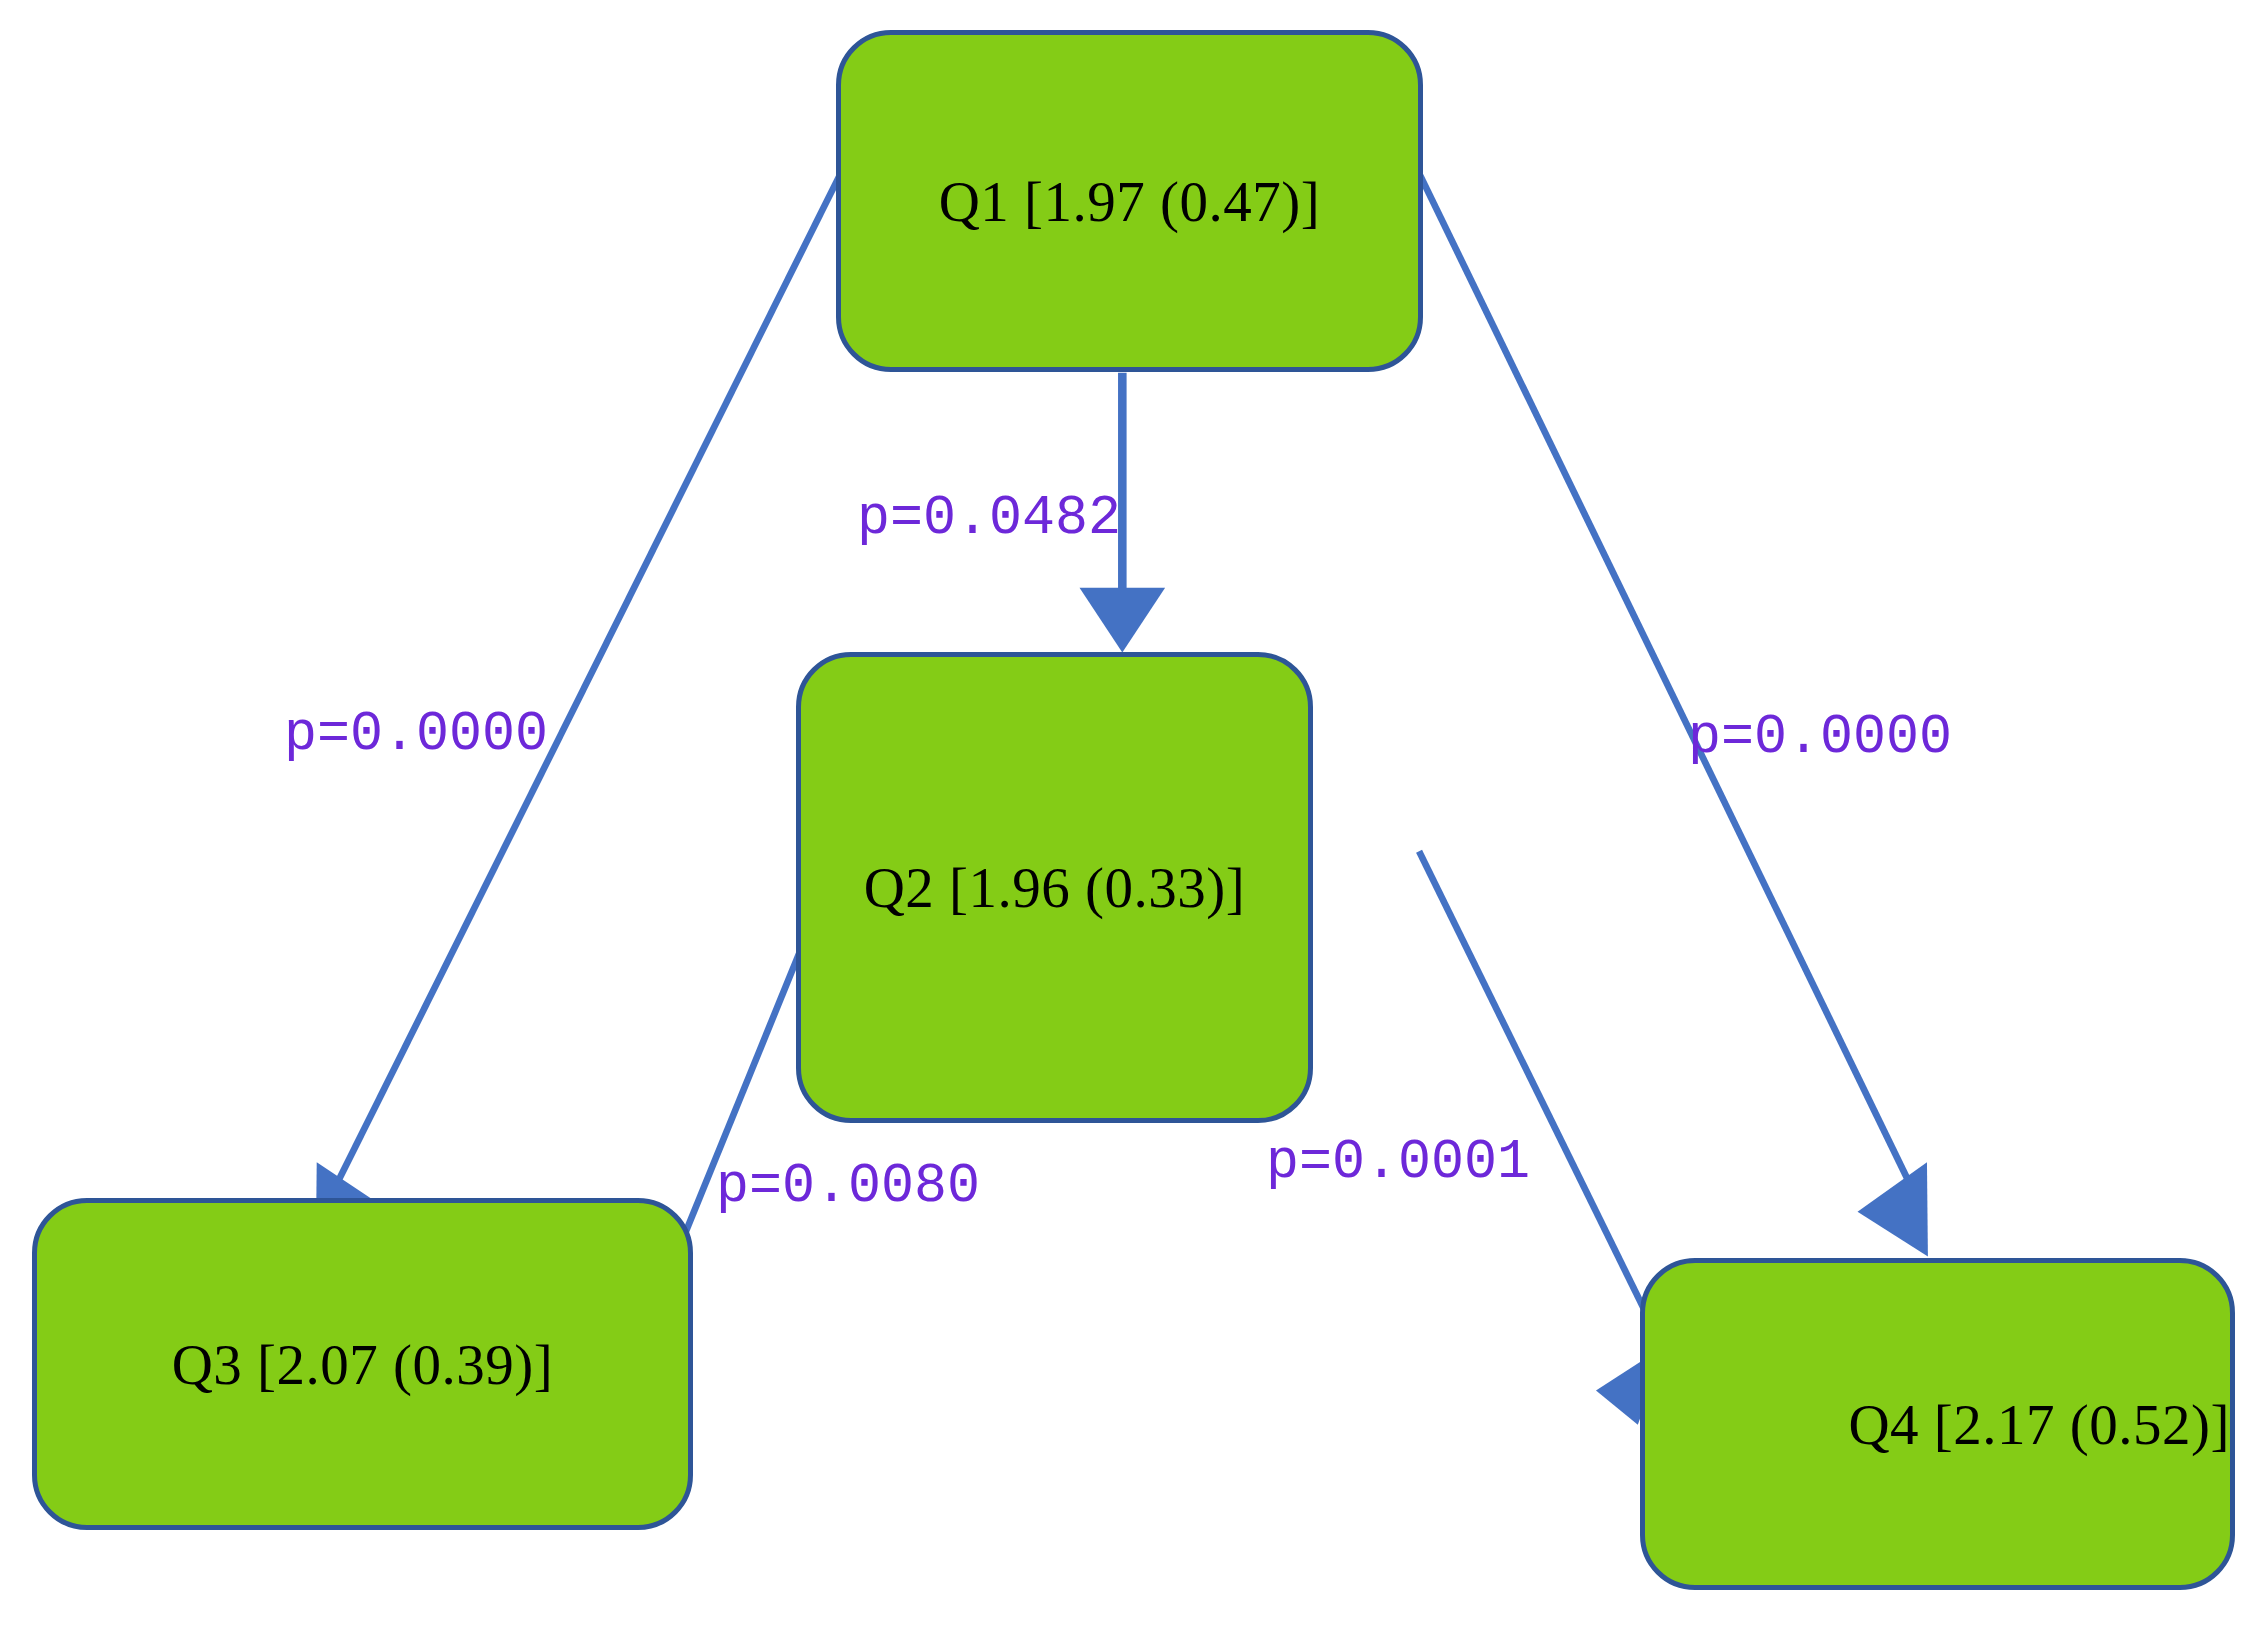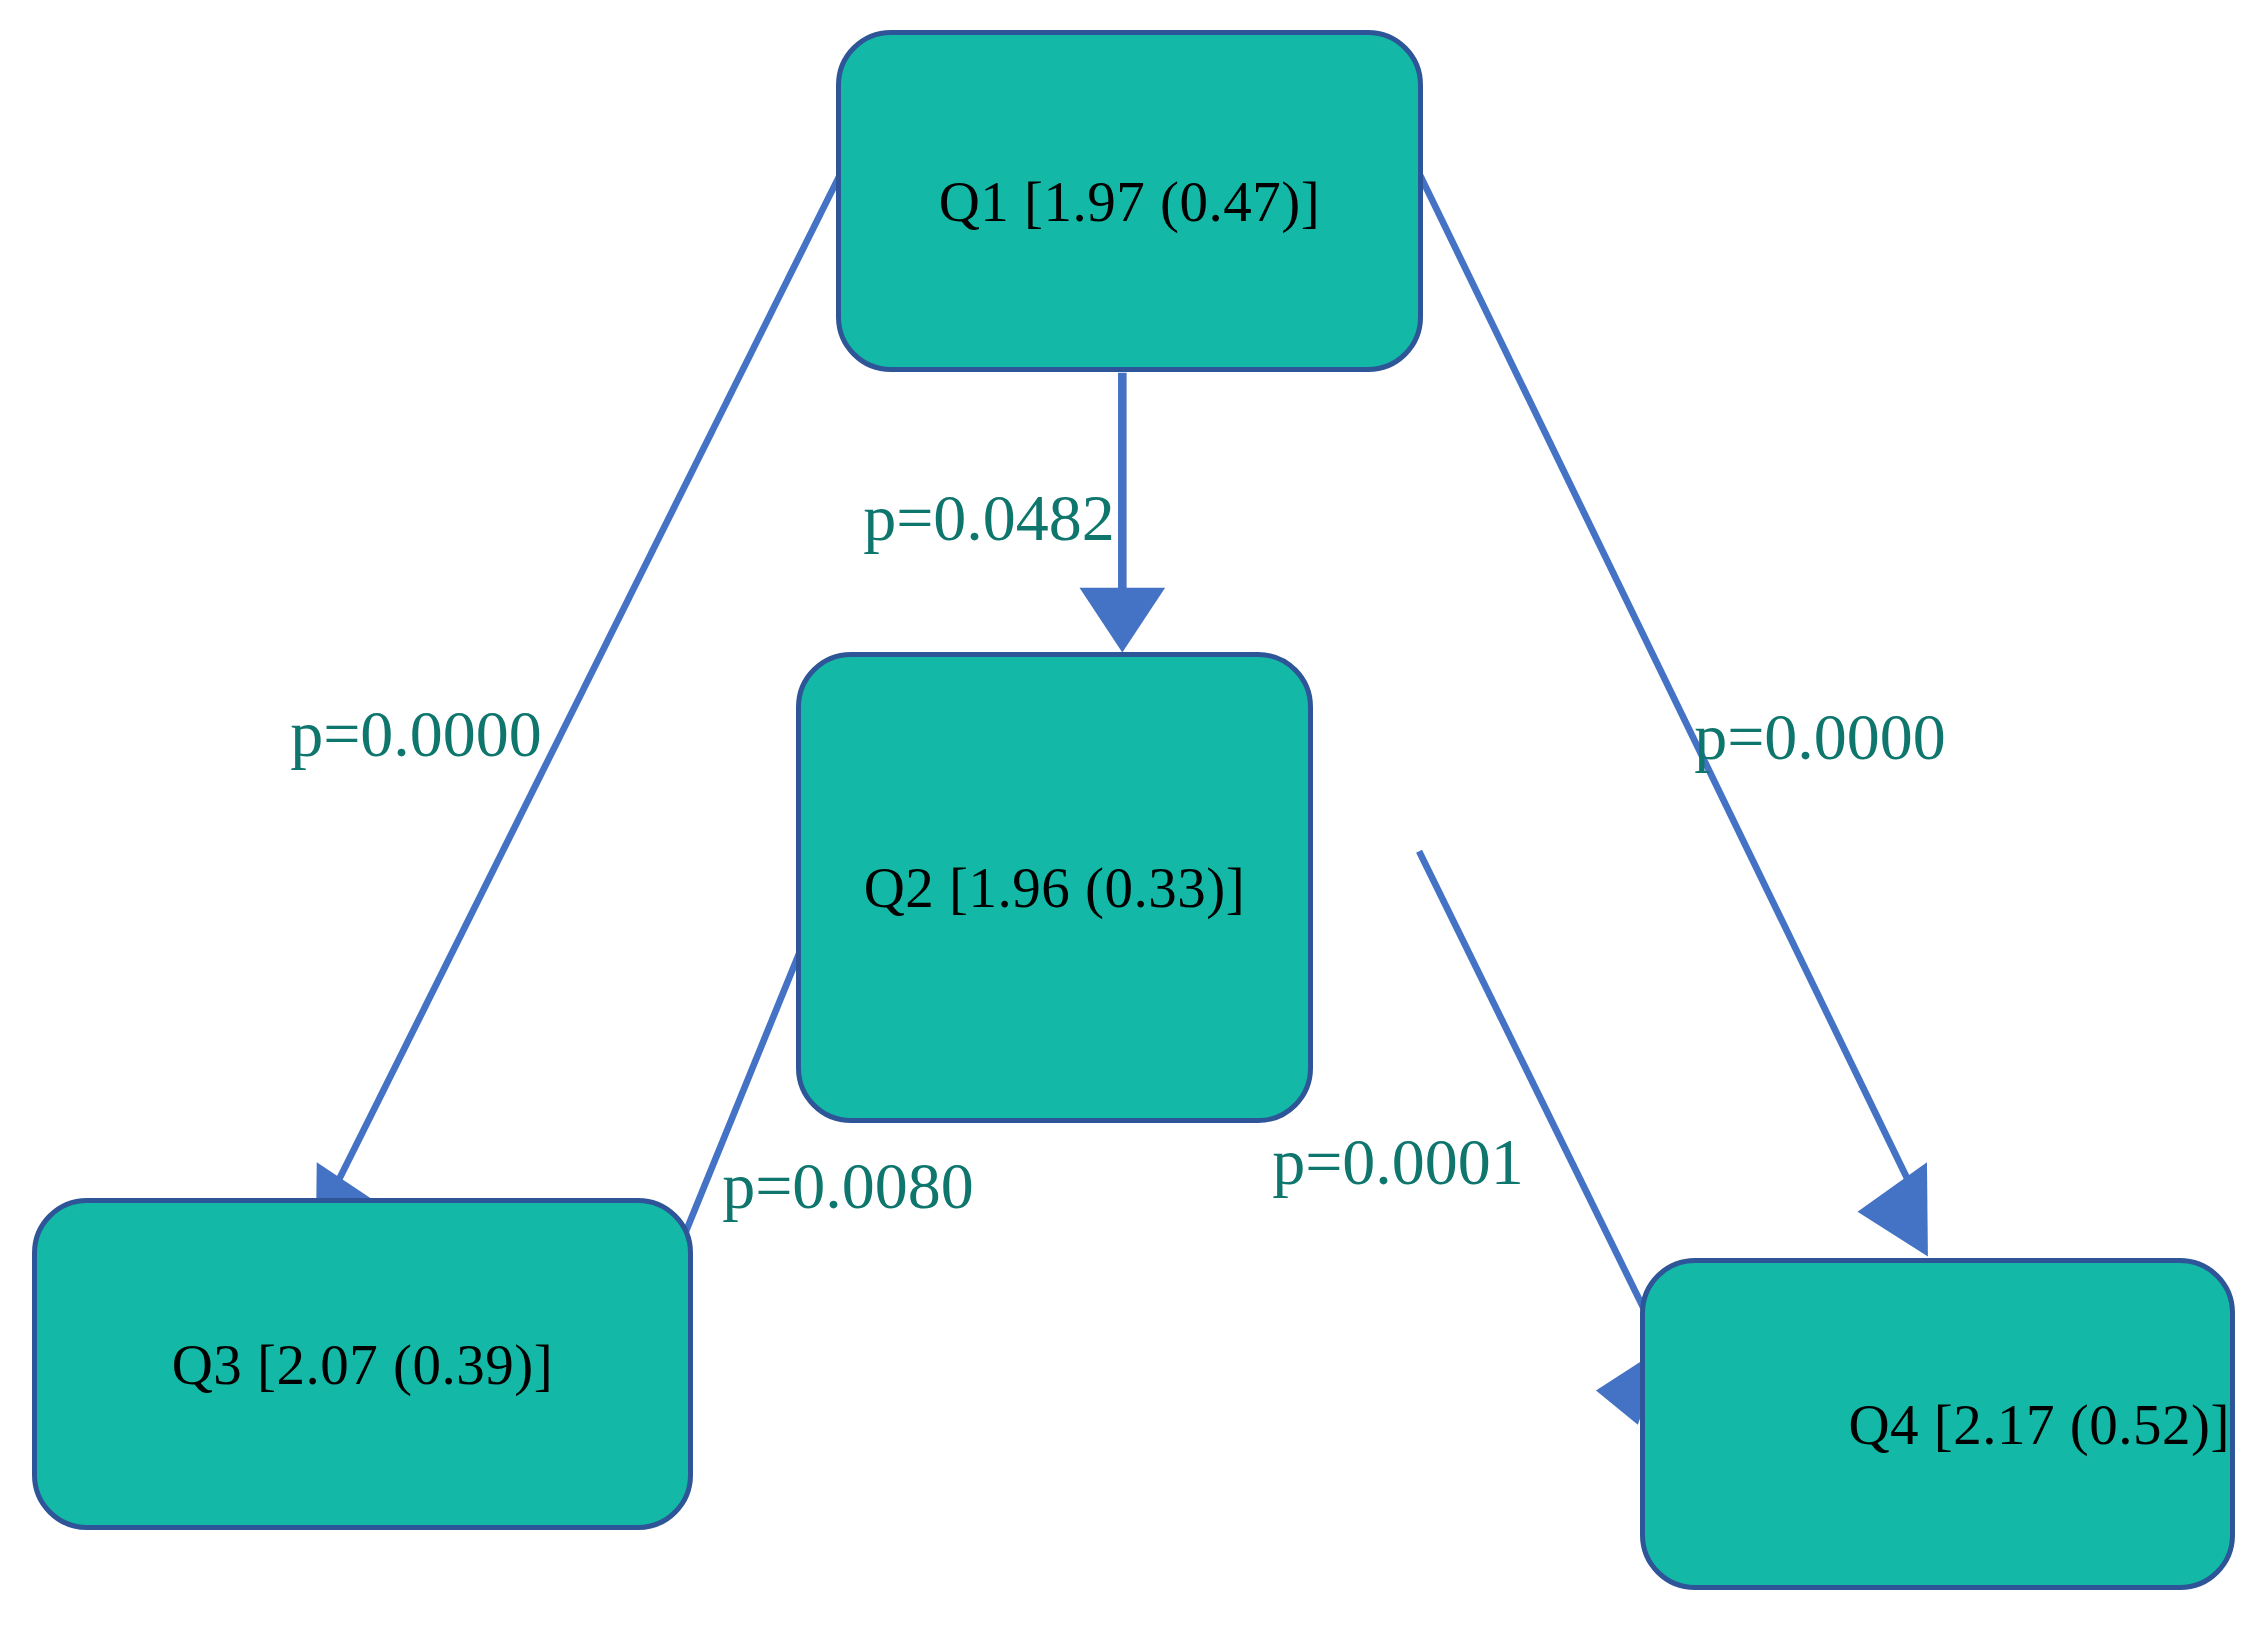--- a/index.html
+++ b/index.html
@@ -17,21 +17,21 @@
   }
   #edge-layer {
     position: absolute;
     left: 0; top: 0;
     width: 2257px;
     height: 1635px;
   }
   .node {
     position: absolute;
     box-sizing: border-box;
-    background: #14b8a6;
+    background: #84cc16;
     border: 5.7px solid #2E5597;
     border-radius: 55px;
     display: flex;
     align-items: center;
     justify-content: center;
     z-index: 3;
   }
   .node-label {
     color: #000000;
     font-size: 57px;
@@ -40,27 +40,27 @@
     white-space: nowrap;
     font-family: "Liberation Serif", "DejaVu Serif", serif;
   }
   #node-q1 { left: 836px;  top: 30px;   width: 587px; height: 342px; }
   #node-q2 { left: 796px;  top: 652px;  width: 517px; height: 471px; }
   #node-q3 { left: 32px;   top: 1198px; width: 661px; height: 332px; }
   #node-q4 { left: 1640px; top: 1258px; width: 595px; height: 332px; justify-content: flex-end; }
 
   .edge-label {
     position: absolute;
-    color: #0f766e;
-    font-size: 66px;
+    color: #6d28d9;
+    font-size: 55px;
     line-height: 1;
     white-space: nowrap;
     transform: translate(-50%, -50%);
     z-index: 4;
-    font-family: Liberation Serif, serif;
+    font-family: Liberation Mono, monospace;
   }
   #edge-label-q1q2 { left: 989px; top: 518px; }
   #edge-label-q1q3 { left: 416px;  top: 734px; }
   #edge-label-q1q4 { left: 1820px; top: 737px; }
   #edge-label-q2q3 { left: 848px;  top: 1162px; margin-top: 24px; }
   #edge-label-q2q4 { left: 1398px; top: 1162px; }
 </style>
 </head>
 <body>
 

